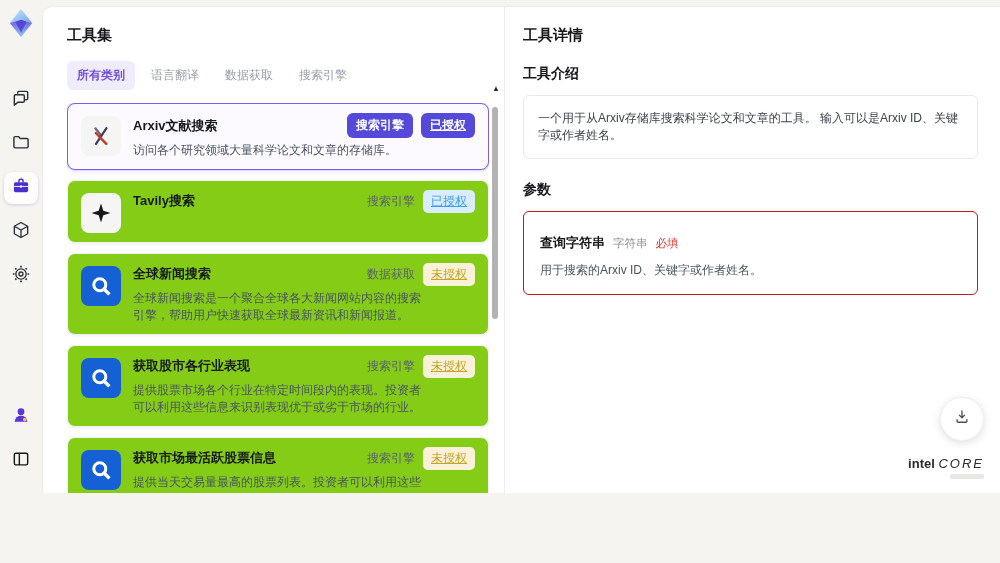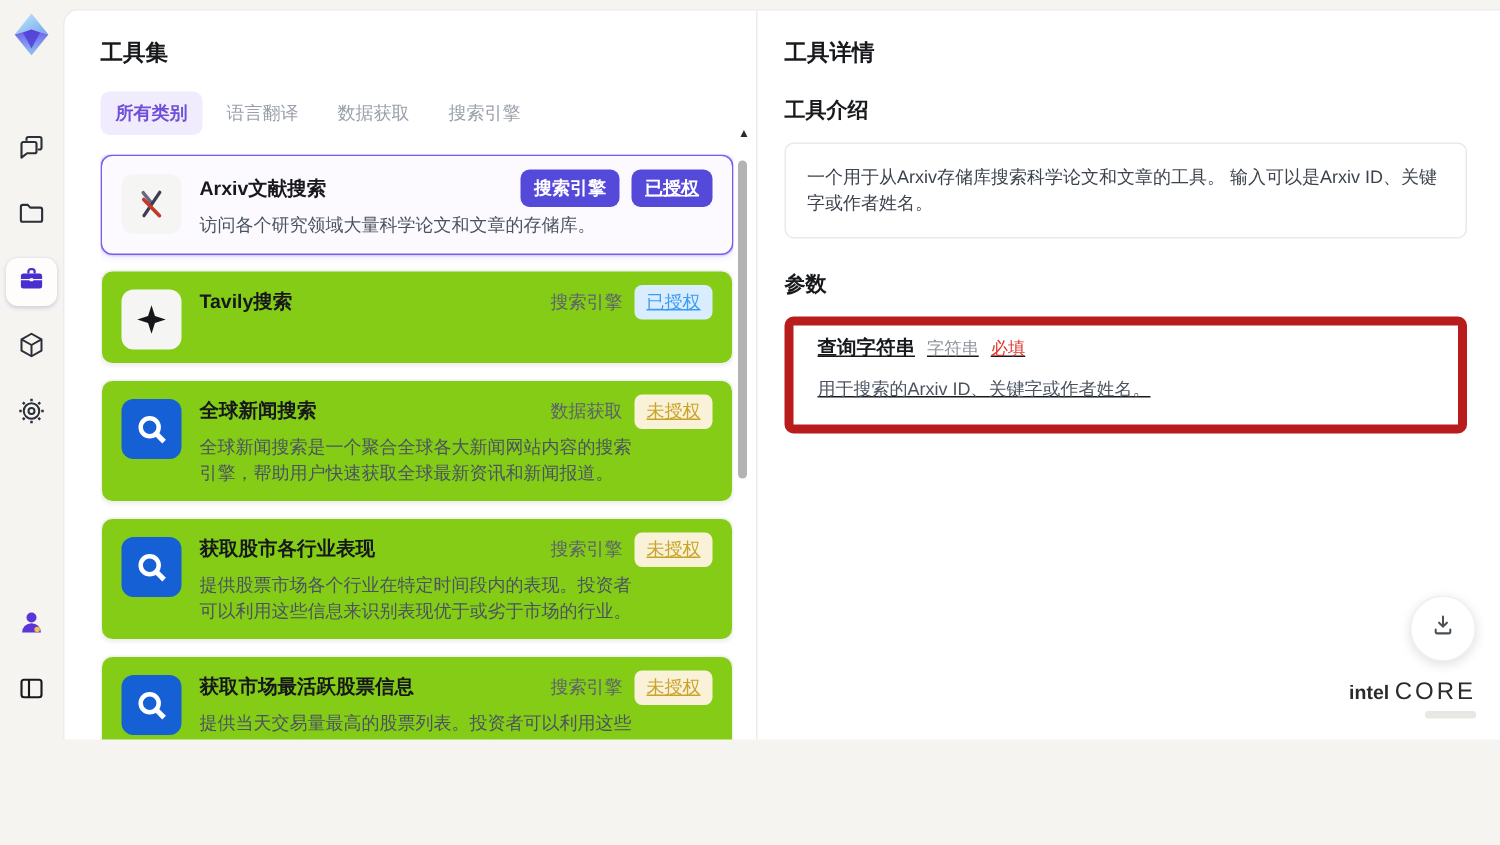--- a/index.html
+++ b/index.html
@@ -45,33 +45,33 @@
   .scroll-thumb { position:absolute; top:12px; left:0; width:6px; height:212px; background:#b3b3b3; border-radius:3px; }
   .scroll-arrow { position:absolute; right:4px; font-size:8px; color:#2c2c2c; line-height:8px; }
   .scroll-arrow.up { top:78px; }
   .scroll-arrow.down { top:536px; }
 
   
   .detail-pane { flex:1; border-left:1px solid #ececeb; padding:16px 22px 0 18px; position:relative; }
   .detail-title { font-size:15px; font-weight:bold; margin:3px 0 20px; }
   .section-heading { font-size:14px; font-weight:bold; margin:0 0 12px; }
   .intro-box { border:1px solid #e9e9e8; border-radius:6px; padding:14px; font-size:12px; color:#3d434d; line-height:17px; margin-bottom:22px; }
-  .param-box { border:6px solid #b91c1c; border-radius:6px; padding:6px 16px 15px;text-decoration:underline; }
+  .param-box { border:1px solid #b91c1c; border-radius:6px; padding:22px 16px 15px; }
   .param-head { display:flex; gap:8px; align-items:baseline; margin-bottom:10px; }
   .param-name { font-size:13px; font-weight:bold; }
   .param-type { font-size:11.5px; color:#8b919b; }
   .param-required { font-size:11.5px; color:#e0342c; }
   .param-desc { font-size:12px; color:#4a5460; }
 
   .download-fab { position:absolute; right:16px; bottom:52px; width:44px; height:44px; border-radius:50%; background:#fff; border:1px solid #f0f0ef; box-shadow:0 2px 8px rgba(0,0,0,.13); display:flex; align-items:center; justify-content:center; cursor:pointer; }
   .download-fab svg { width:18px; height:18px; }
   .brand { position:absolute; right:16px; bottom:14px; text-align:right; }
   .brand-row { font-size:13px; color:#2b2b2b; white-space:nowrap; }
   .brand-intel { font-weight:bold;padding-left:28px; }
-  .brand-core { letter-spacing:2px; text-transform:uppercase; font-size:16px; }
+  .brand-core { letter-spacing:2px; text-transform:uppercase; font-size:13px;font-style:italic; }
   .brand-blur { width:34px; height:5px; background:#e8e7e4; border-radius:2px; margin:3px 0 0 auto; }
 </style>
 </head>
 <body>
 
 <div class="app">
 
   <aside class="rail">
     <div class="logo">
       <svg viewBox="0 0 32 32">

